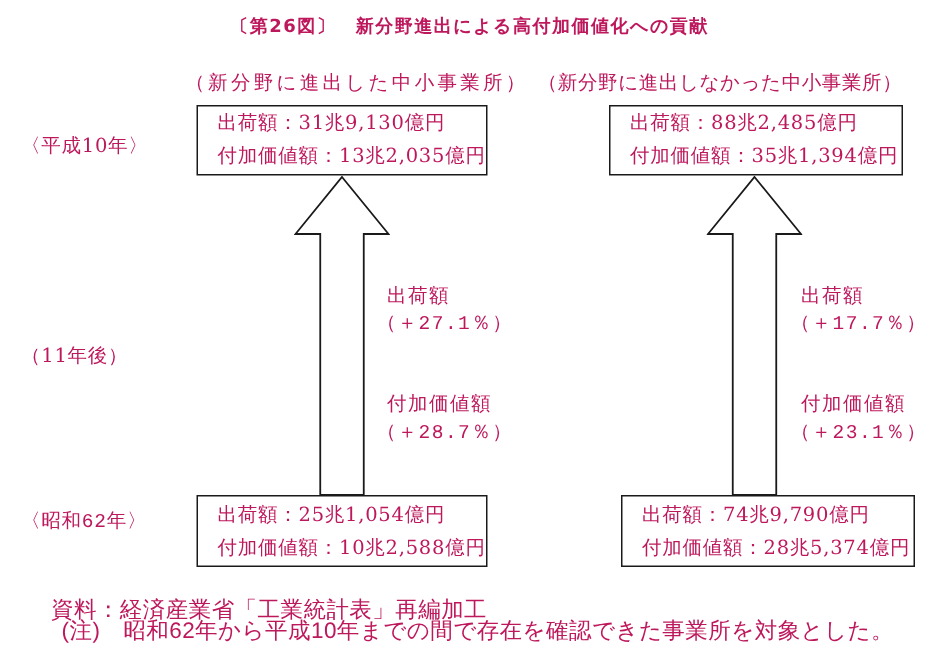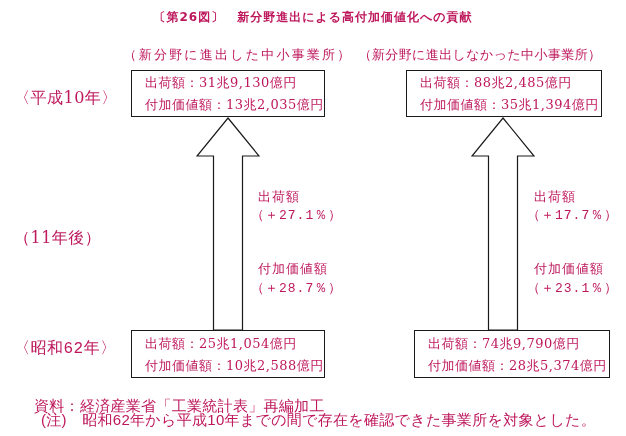--- a/index.html
+++ b/index.html
@@ -25,21 +25,21 @@
   }
   .box .line { font-size:13px; line-height:19px; letter-spacing:0.5px; white-space:nowrap; }
   .box.tl { left:131px; top:70px;  width:194px; height:47px;justify-content:center; }
   .box.tr { left:406px; top:70px;  width:196px; height:47px; }
   .box.bl { left:131px; top:330px; width:194px; height:48px; }
   .box.br { left:414px; top:330px; width:196px; height:48px; }
   .arrow { position:absolute; top:117px; width:64px; height:213px; }
   .arrow.left  { left:196px; }
   .arrow.right { left:471px; }
   .ann { position:absolute; font-size:13px; letter-spacing:1px; white-space:nowrap;font-family:Liberation Mono, monospace; }
-  .rowlabel { position:absolute; font-size:16px; letter-spacing:0.5px; white-space:nowrap; }
+  .rowlabel { position:absolute; font-size:13px; letter-spacing:0.5px; white-space:nowrap; }
   .foot {
     position:absolute; font-size:15px; letter-spacing:0.3px; white-space:nowrap;
     font-family:Liberation Sans, sans-serif;
   }
 </style>
 </head>
 <body>
 
 <div class="page">
 

